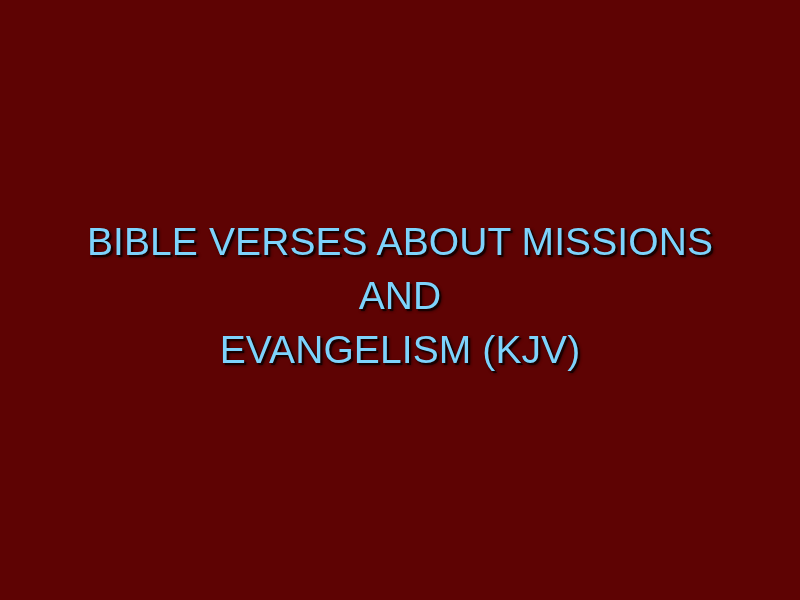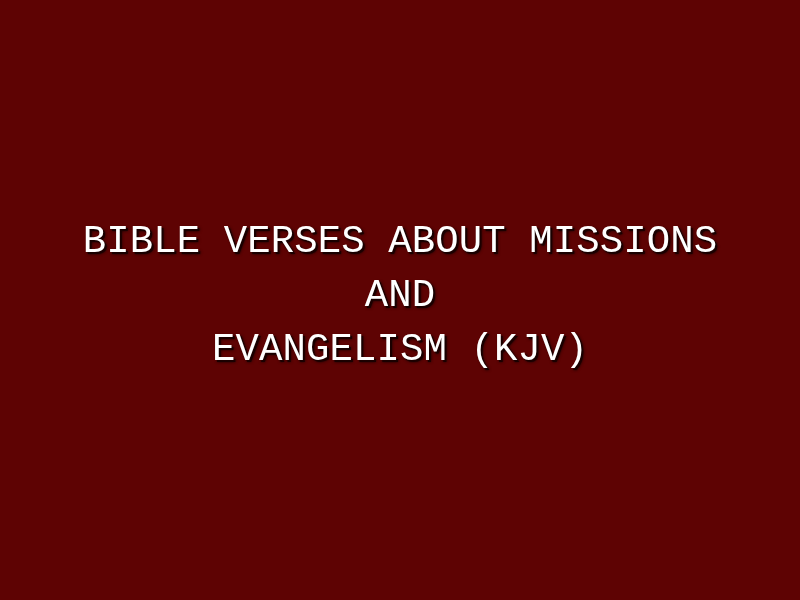--- a/index.html
+++ b/index.html
@@ -34,22 +34,22 @@
     margin: 0;
     padding: 0;
     
     transform: translateY(-4px);
     text-align: center;
   }
 
   .headline {
     margin: 0;
     padding: 0;
-    color: #ffffff;
-    font-family: Liberation Mono, monospace;
+    color: #7dd3fc;
+    font-family: Liberation Sans, sans-serif;
     font-size: 39px;
     font-weight: 400;
     line-height: 54px;
     letter-spacing: 0.1px;
     text-transform: uppercase;
     white-space: pre-line;
     text-shadow:
       2px 2px 0 #1a0000,
       2px 2px 3px rgba(0, 0, 0, 0.85);
   }

